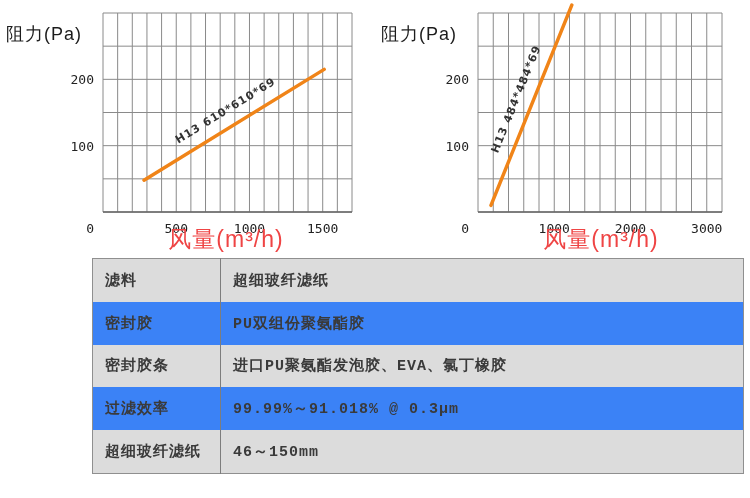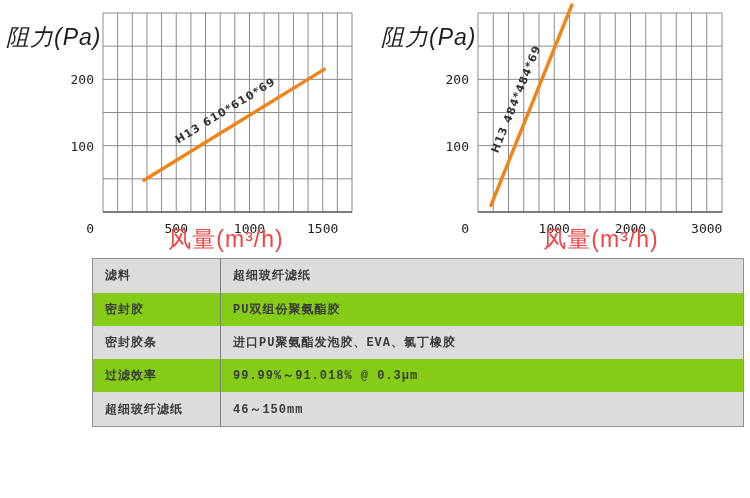--- a/index.html
+++ b/index.html
@@ -7,51 +7,50 @@
     width:750px;height:498px;position:relative;background:#ffffff;
     font-family:"Liberation Sans","DejaVu Sans",sans-serif;
     overflow:hidden;
   }
   .chart{position:absolute;width:375px;height:252px;top:0;}
   #chart-0{left:0;}
   #chart-1{left:375px;}
   .chart svg{position:absolute;left:0;top:0;}
   .y-title{
     position:absolute;left:6px;top:22px;
-    font-size:23px;font-weight:500;color:#1c1c1c;letter-spacing:1px;
+    font-size:18px;font-weight:500;color:#1c1c1c;letter-spacing:1px;
     white-space:nowrap;
-    font-style:italic;
   }
   .x-title{
     position:absolute;left:103px;top:224px;width:246px;
     text-align:center;font-size:23px;font-weight:500;color:#ef4444;
     letter-spacing:1px;white-space:nowrap;
   }
   .tick-label{
     font-family:"DejaVu Sans Mono","Liberation Mono",monospace;
     font-size:13px;fill:#222222;
   }
   .series-label{
     font-family:"DejaVu Sans","Liberation Sans",sans-serif;
     font-size:11px;font-weight:600;fill:#333333;letter-spacing:1px;
   }
   table.spec-table{
-    position:absolute;left:92px;top:258px;width:652px;height:169px;
+    position:absolute;left:92px;top:258px;width:652px;height:216px;
     border-collapse:collapse;table-layout:fixed;
     border:1px solid #8f8f8f;
-    font-size:12px;color:#3a3a3a;font-weight:600;
+    font-size:15px;color:#3a3a3a;font-weight:600;
   }
   table.spec-table td{
     height:25px;padding:0 0 0 12px;vertical-align:middle;
     letter-spacing:1px;white-space:nowrap;overflow:hidden;
   }
   td.spec-label{width:115px;}
   td.spec-value{border-left:1px solid #7d7d7d;padding-left:14px;font-family:Liberation Mono, monospace;}
   tr.row-gray{background:#dcdcdc;}
-  tr.row-white{background:#84cc16;}
+  tr.row-white{background:#3b82f6;}
 </style>
 </head>
 <body>
 
 <div class="chart" id="chart-0">
   <div class="y-title">阻力(Pa)</div>
   <svg class="plot" width="375" height="252">
       <g stroke="#8a8a8a" stroke-width="1">
         <line x1="103" y1="13" x2="103" y2="212"></line>
         <line x1="117.6470588235294" y1="13" x2="117.6470588235294" y2="212"></line>

